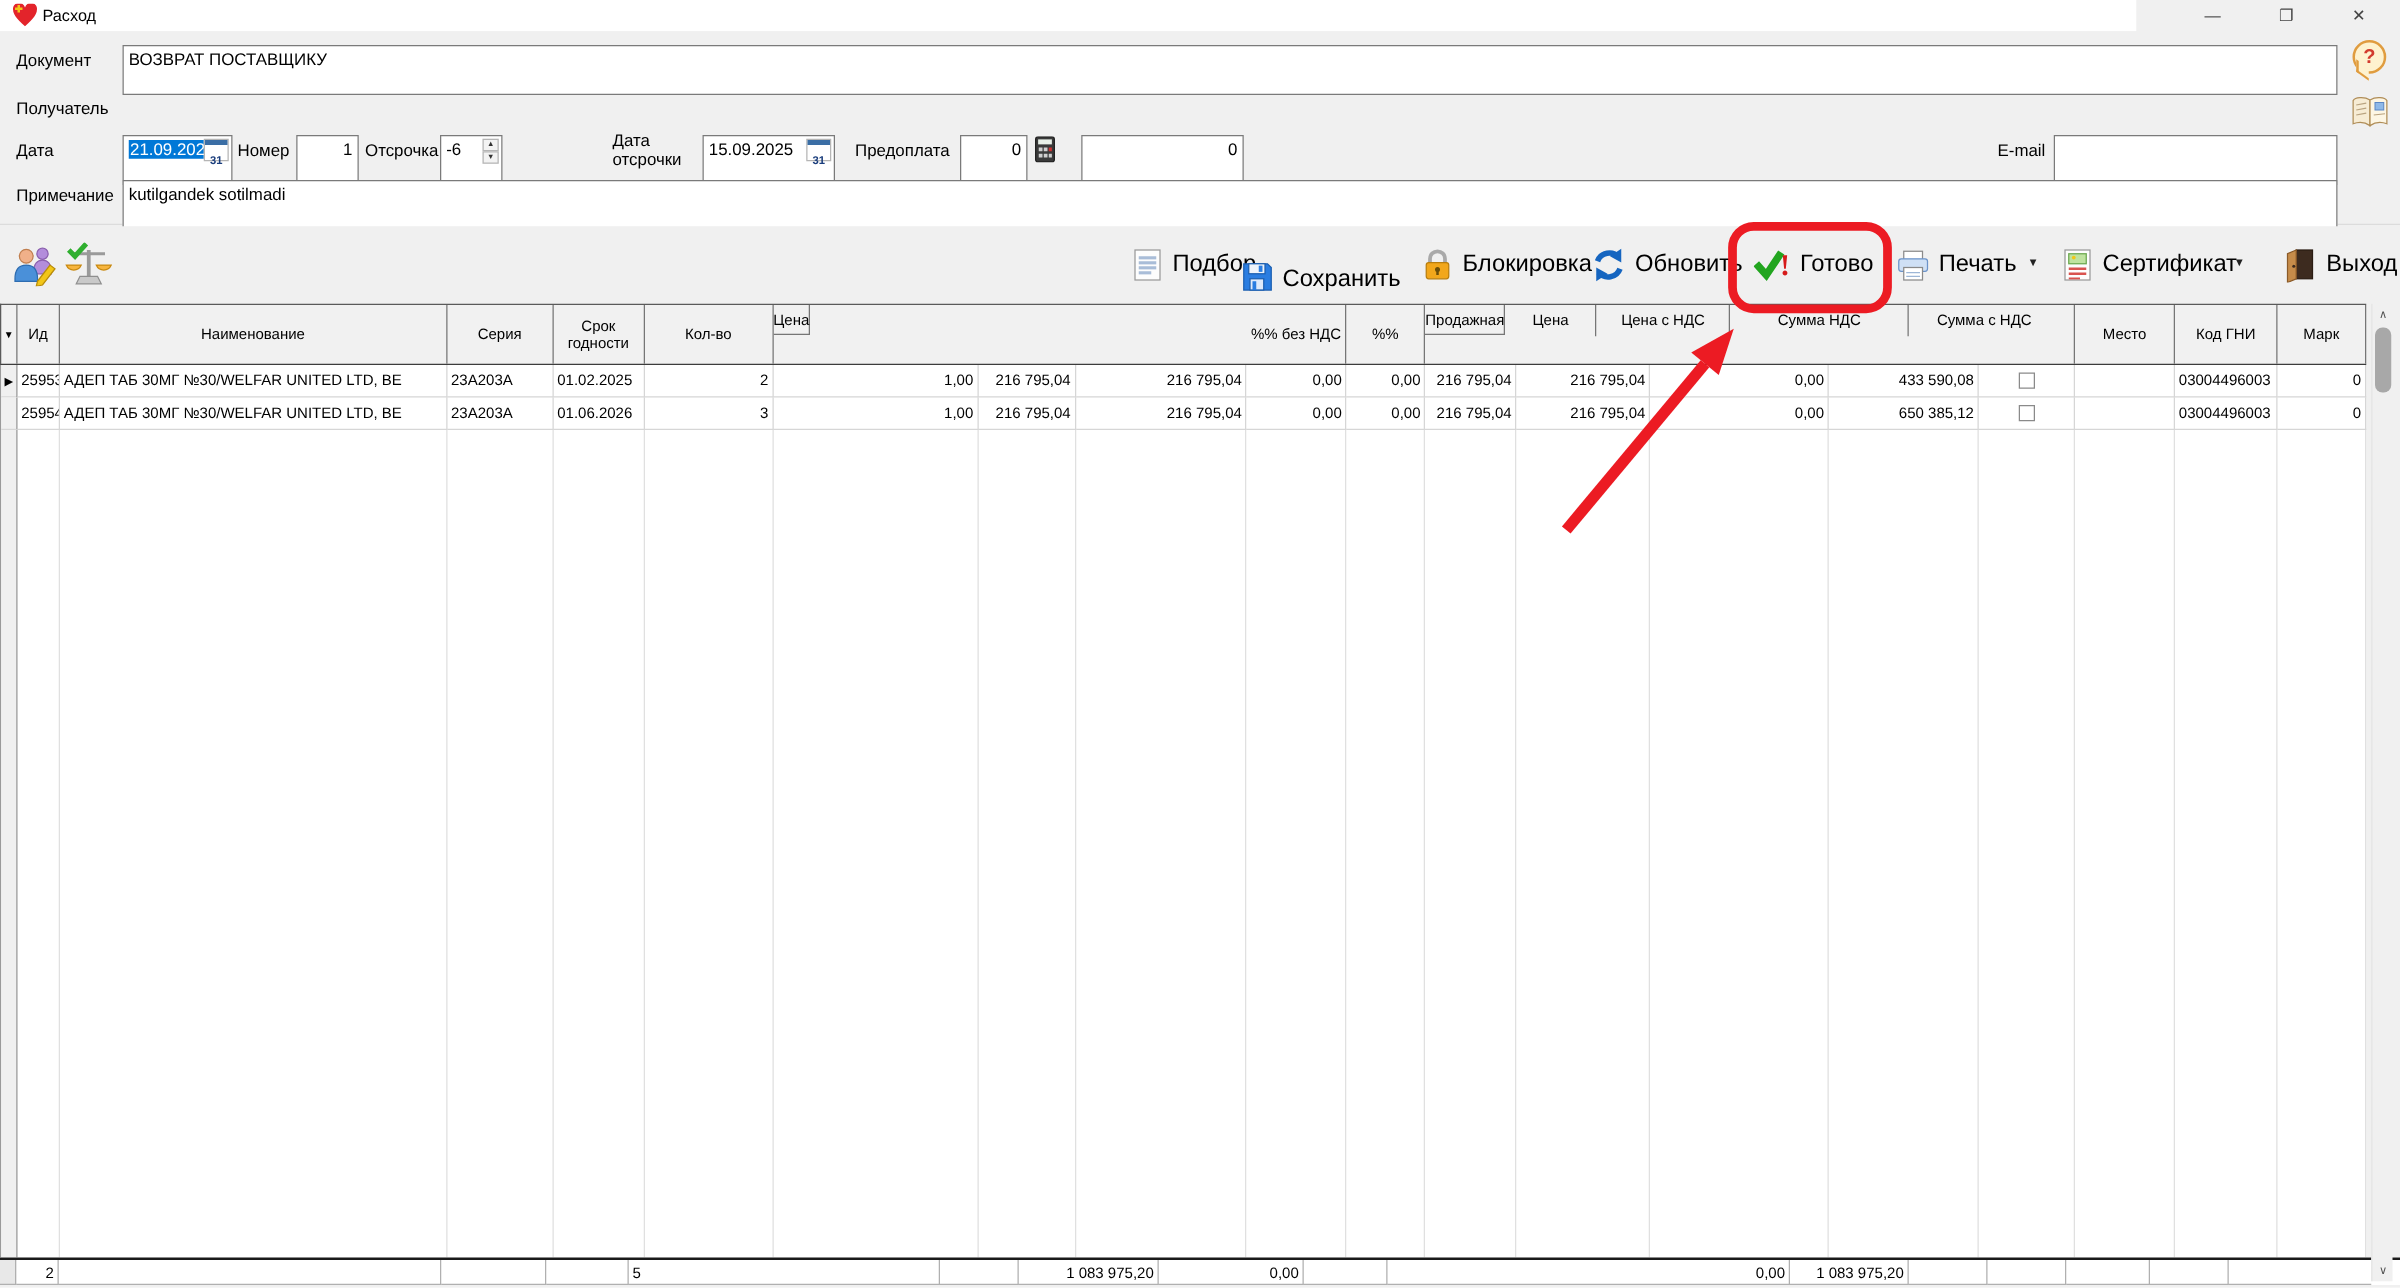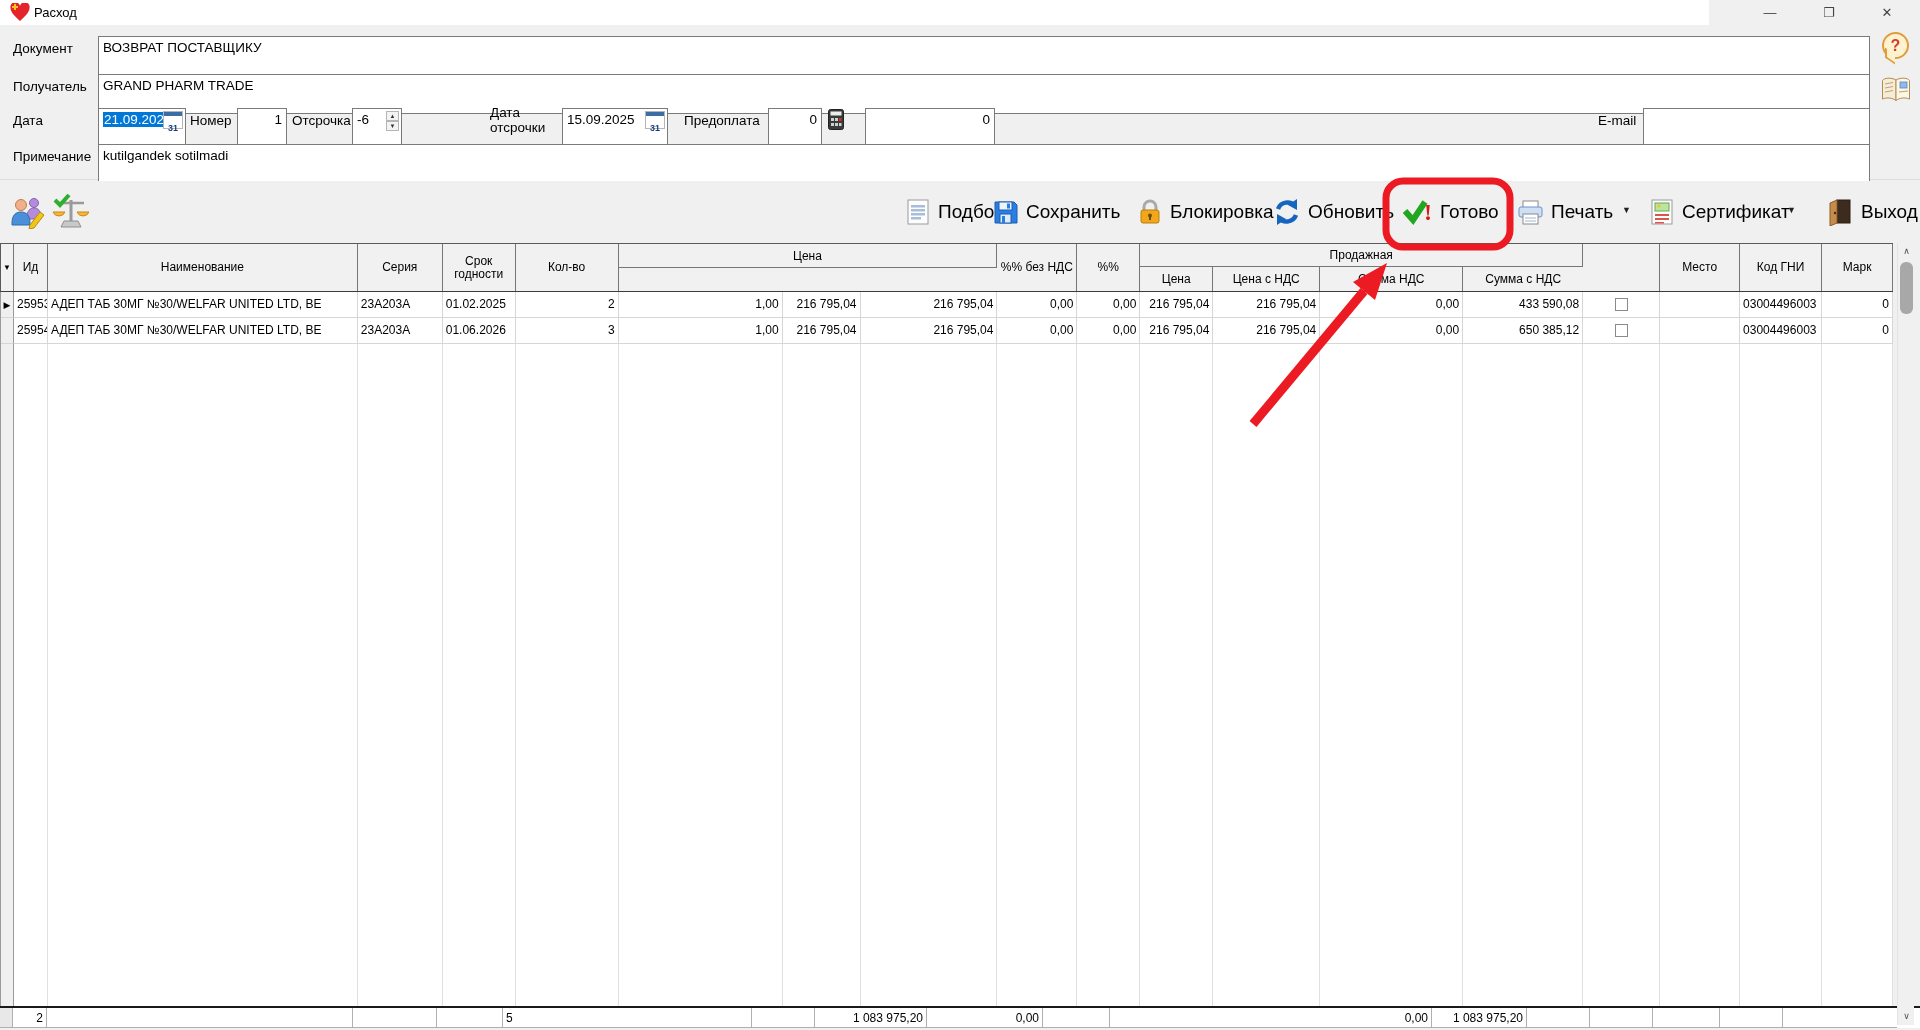--- a/index.html
+++ b/index.html
@@ -26,21 +26,21 @@
 
   
   .toolbar { position:absolute; left:0; top:181px; width:1920px; height:61px; background:#f0f0f0; }
   .tbtn { position:absolute; top:8px; height:46px; display:flex; align-items:center; gap:7px; cursor:default; }
   .tbtn .cap { font-size:19px; white-space:nowrap; }
   .ddown { position:absolute; top:24px; font-size:9px; color:#222; }
 
   
   .grid-head { position:absolute; left:0; top:243px; width:1893px; height:49px; display:flex; background:#f1f1f1; border-top:1px solid #5a5a5a; border-left:1px solid #5a5a5a; border-bottom:1px solid #3c3c3c; font-size:12px; }
   .hc { border-right:1px solid #767676; display:flex; align-items:center; justify-content:center; text-align:center; line-height:13px; padding:0 2px; }
-  .hgroup { display:flex; flex-direction:column; }
+  .hgroup { display:flex; }
   .hgroup .top { height:24px; border-right:1px solid #767676; border-bottom:1px solid #767676; display:flex; align-items:center; justify-content:center; }
   .hgroup .subs { display:flex; height:25px; }
   .c0{width:13px}.c1{width:34px}.c2{width:310px}.c3{width:85px}.c4{width:73px}.c5{width:103px}
   .c6{width:164px}.c7{width:78px}.c8{width:137px}.c9{width:80px}.c10{width:63px}
   .c11{width:73px}.c12{width:107px}.c13{width:143px}.c14{width:120px}.c15{width:77px}
   .c16{width:80px}.c17{width:82px}.c18{width:71px}
   .grid-body { position:absolute; left:0; top:292px; width:1893px; height:714px; background:#fff; border-left:1px solid #9a9a9a; }
   .drow { display:flex; height:26px; }
   .dc { border-right:1px solid #d6d6d6; border-bottom:1px solid #d6d6d6; font-size:12px; line-height:25px; padding:0 3px; white-space:nowrap; overflow:hidden; }
   .dc.ar { text-align:right; }
@@ -80,21 +80,20 @@
     <span class="win-btn" style="left:1747px;">—</span>
     <span class="win-btn" style="left:1806px;">❐</span>
     <span class="win-btn" style="left:1864px;">✕</span>
   </div>
 
   <div class="form">
     <span class="lbl" style="left:13px; top:16px;">Документ</span>
     <div class="inp" style="left:98px; top:11px; width:1772px;">ВОЗВРАТ ПОСТАВЩИКУ</div>
 
     <span class="lbl" style="left:13px; top:54px;">Получатель</span>
-    <div class="inp" style="left:98px; top:49px; width:1772px;">GRAND PHARM TRADE</div>
 
     <span class="lbl" style="left:13px; top:88px;">Дата</span>
     <div class="inp" style="left:98px; top:83px; width:88px;">
       <span class="sel">21.09.2025</span>
       <span class="calbtn"><span class="bar"></span><span>31</span></span>
     </div>
 
     <span class="lbl" style="left:190px; top:88px;">Номер</span>
     <div class="inp num" style="left:237px; top:83px; width:50px;">1</div>
 
@@ -170,21 +169,21 @@
       <svg width="26" height="28" viewBox="0 0 26 28">
         <rect x="3" y="2" width="20" height="24" fill="#fdfdfd" stroke="#9a9a9a"></rect>
         <rect x="6" y="7" width="14" height="2.5" fill="#a9bdd8"></rect>
           <rect x="6" y="11" width="14" height="2.5" fill="#a9bdd8"></rect>
         <rect x="6" y="15" width="14" height="2.5" fill="#a9bdd8"></rect>
           <rect x="6" y="19" width="10" height="2.5" fill="#a9bdd8"></rect>
       </svg>
       <span class="cap">Подбор</span>
     </div>
 
-    <div class="tbtn" style="left:992px;">
+    <div class="tbtn" style="left:992px;align-items:flex-end;">
       <svg width="27" height="27" viewBox="0 0 27 27">
         <path d="M3 3 h19 l3 3 v18 H3 Z" fill="#2a7de1" stroke="#1c5fb0"></path>
         <rect x="7" y="3" width="13" height="8" fill="#eef4fb" stroke="#1c5fb0"></rect>
         <rect x="15" y="4.5" width="3" height="5" fill="#2a7de1"></rect>
         <rect x="8" y="15" width="11" height="9" fill="#dfeafa" stroke="#1c5fb0"></rect>
         <rect x="10" y="17" width="3" height="7" fill="#2a7de1"></rect>
       </svg>
       <span class="cap">Сохранить</span>
     </div>
 

